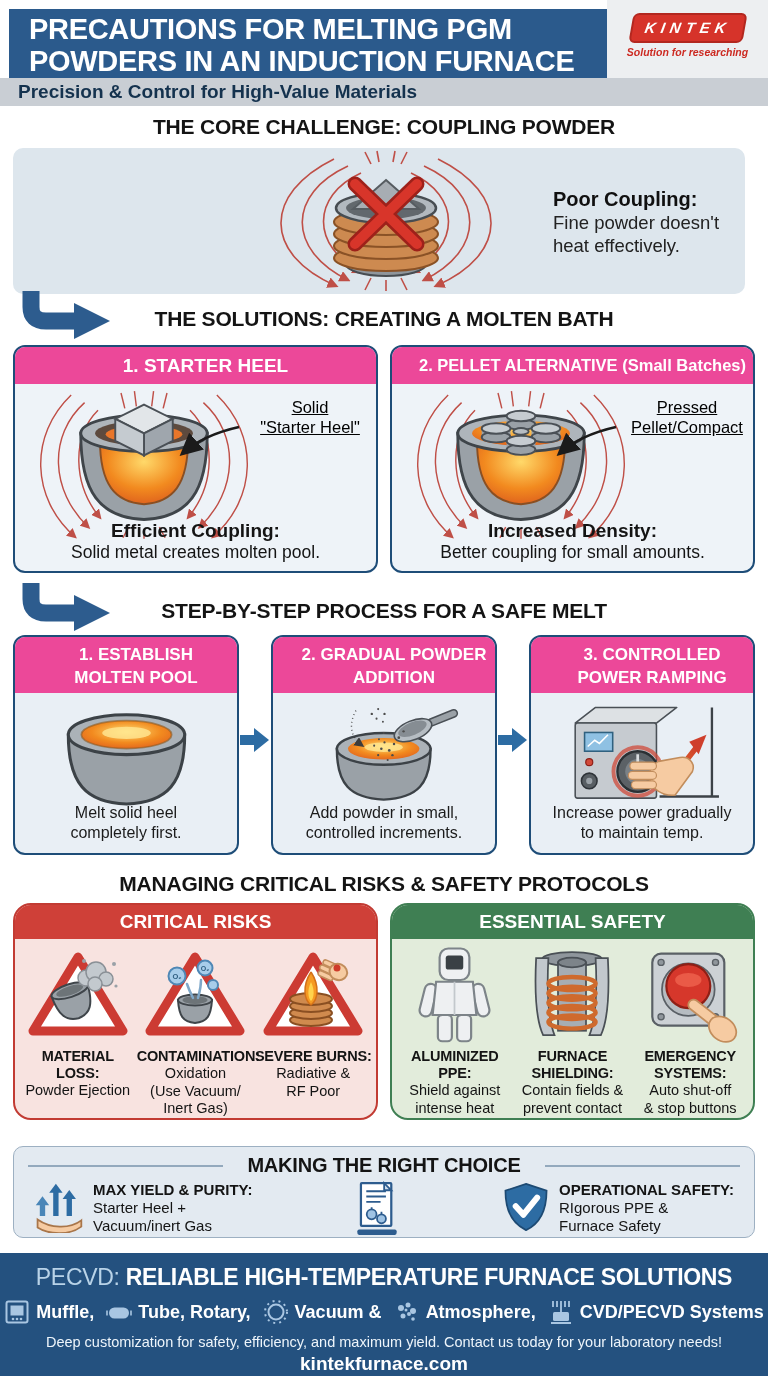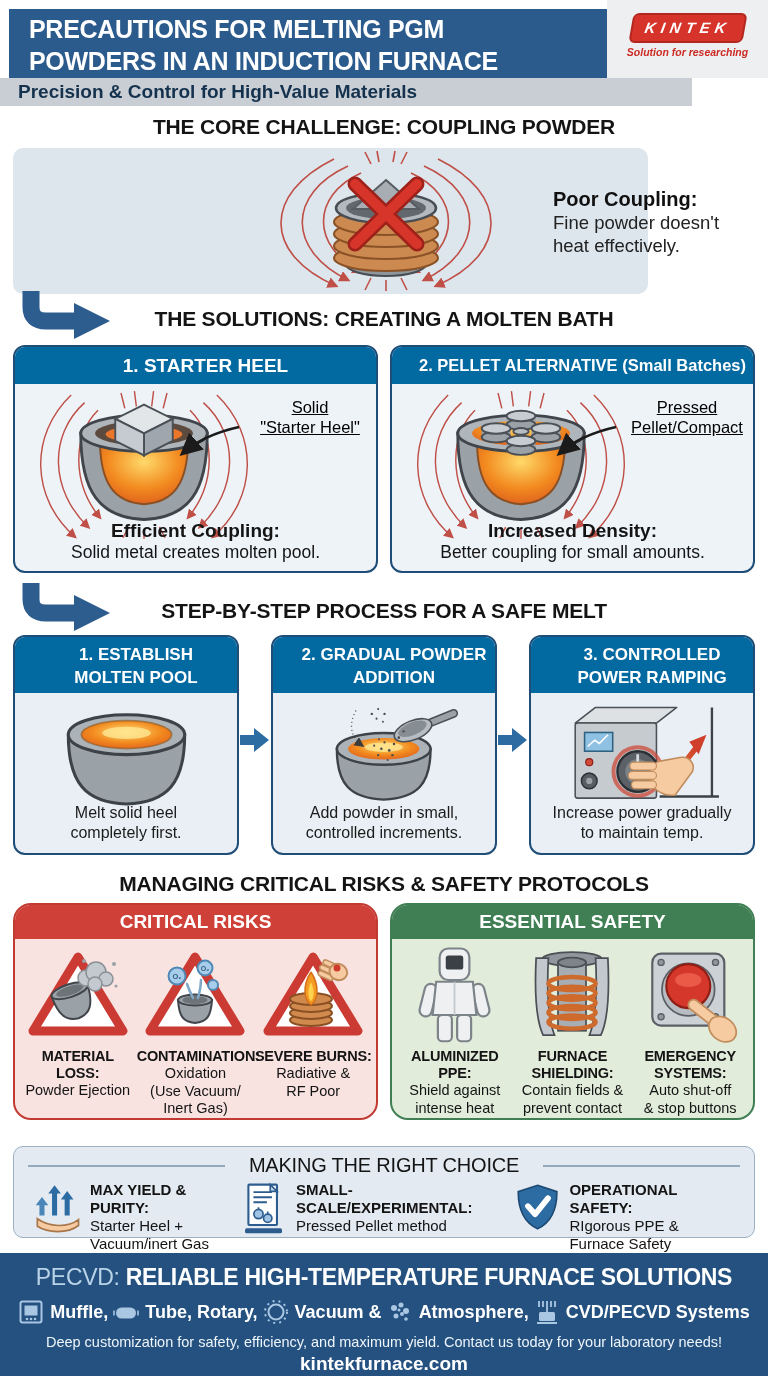--- a/index.html
+++ b/index.html
@@ -2,41 +2,41 @@
 <html><head>
 <meta charset="utf-8">
 <style>
   html,body{margin:0;padding:0;background:#fff;}
   .page{position:relative;width:768px;height:1376px;background:#ffffff;overflow:hidden;
         font-family:"Liberation Sans","DejaVu Sans",sans-serif;color:#141414;}
   .abs{position:absolute;}
 
   
   .header-bar{left:9px;top:9px;width:598px;height:69px;background:#2b5a8c;color:#fff;}
-  .header-title{padding:4px 0 4px 20px;font-size:25px;font-weight:bold;line-height:32px;letter-spacing:-0.3px;}
+  .header-title{padding:4px 0 4px 20px;font-size:29px;font-weight:bold;line-height:32px;letter-spacing:-0.3px;}
   .logo-box{left:607px;top:0;width:161px;height:78px;background:#edeff1;text-align:center;}
   .logo-badge{display:inline-block;margin-top:13px;background:#d6332a;border:2px solid #b3271f;
               border-radius:6px;padding:4px 12px;transform:skewX(-10deg);}
   .logo-text{display:inline-block;color:#fff;font-weight:bold;font-style:italic;font-size:15px;letter-spacing:5px;}
   .logo-tagline{margin-top:3px;color:#cc2a22;font-weight:bold;font-style:italic;font-size:10.5px;}
-  .subtitle-bar{left:0;top:78px;width:692px;height:28px;background:#c9ced4;box-sizing:border-box;
+  .subtitle-bar{left:0;top:78px;width:768px;height:28px;background:#c9ced4;box-sizing:border-box;
                 color:#14324e;font-weight:bold;font-size:19px;line-height:28px;padding-left:18px;}
 
   .sec-heading{width:768px;text-align:center;font-size:21px;font-weight:800;color:#141414;letter-spacing:-0.2px;}
 
   
-  .challenge-panel{left:13px;top:148px;width:635px;height:146px;background:#dde6ed;border-radius:10px;}
+  .challenge-panel{left:13px;top:148px;width:732px;height:146px;background:#dde6ed;border-radius:10px;}
   .callout{left:540px;top:40px;width:208px;}
   .callout-title{font-size:20px;font-weight:bold;color:#101010;}
   .callout-line{font-size:18.5px;line-height:23px;color:#222;}
 
   
   .sol-card{top:345px;width:365px;height:228px;border:2px solid #1e4d78;border-radius:12px;
             background:#eef3f8;box-sizing:border-box;overflow:hidden;}
-  .card-header{background:#0369a1;color:#fff;text-align:center;font-weight:bold;padding-left:20px;}
+  .card-header{background:#ec4899;color:#fff;text-align:center;font-weight:bold;padding-left:20px;}
   .sol-header{height:37px;line-height:37px;font-size:19px;}
   .sol-header.small{font-size:16.5px;}
   .sol-label{text-align:center;font-size:16.5px;line-height:20px;color:#000000;text-decoration:underline;}
   .sol-caption{left:0;right:0;bottom:8px;text-align:center;}
   .sol-caption .t{font-size:19px;font-weight:bold;}
   .sol-caption .s{font-size:17.5px;}
 
   
   .step-card{top:635px;width:226px;height:220px;border:2px solid #1e4d78;border-radius:12px;
              background:#e9eff5;box-sizing:border-box;overflow:hidden;}
@@ -55,32 +55,32 @@
   .rs-item{width:33.3%;text-align:center;}
   .rs-icon{height:102px;display:flex;align-items:center;justify-content:center;}
   .rs-title{font-weight:bold;font-size:14.5px;line-height:17px;margin-top:3px;letter-spacing:-0.2px;}
   .rs-line{font-size:14.5px;line-height:17.5px;}
 
   
   .choice-panel{left:13px;top:1146px;width:742px;height:92px;background:#e3eaf1;
                 border:1.5px solid #9db0c2;border-radius:10px;box-sizing:border-box;}
   .choice-titlebar{display:flex;align-items:center;margin:7px 14px 3px;}
   .choice-rule{flex:1;height:2px;background:#93a9bd;}
-  .choice-heading{margin:0 24px;font-size:20px;font-weight:400;letter-spacing:-0.2px;}
+  .choice-heading{margin:0 24px;font-size:20px;font-weight:700;letter-spacing:-0.2px;}
   .choice-items{display:flex;justify-content:space-between;padding:1px 20px 0;}
   .choice-item{display:flex;align-items:flex-start;gap:9px;}
   .choice-text .t{font-weight:bold;font-size:15px;line-height:18px;}
   .choice-text .l{font-size:15px;line-height:18px;}
 
   
   .footer{left:0;top:1253px;width:768px;height:123px;background:#24517f;color:#fff;text-align:center;}
   .footer-title{margin-top:11px;font-size:23px;letter-spacing:-0.3px;}
   .footer-title .pre{color:#b9d3e8;font-weight:normal;}
   .footer-title .main{color:#ffffff;font-weight:bold;}
-  .footer-products{display:flex;justify-content:center;align-items:center;gap:5px;margin-top:8px;
+  .footer-products{display:flex;justify-content:center;align-items:center;gap:12px;margin-top:8px;
                    font-weight:bold;font-size:18px;}
   .prod{display:flex;align-items:center;gap:6px;}
   .footer-tagline{margin-top:9px;font-size:14.5px;color:#eef5fb;}
   .footer-site{margin-top:3px;font-size:19px;font-weight:bold;}
 </style>
 </head>
 <body>
 
 <div class="page">
 
@@ -587,24 +587,20 @@
       <div class="choice-item">
         <svg width="50" height="56" viewBox="0 0 56 62">
           <rect x="10" y="2" width="34" height="48" rx="1" fill="#ffffff" stroke="#2d5c8e" stroke-width="2.5"></rect>
           <polygon points="36,2 44,10 36,10" fill="#cfdeed" stroke="#2d5c8e" stroke-width="2"></polygon>
           <path d="M16,11 H38 M16,17 H38 M16,23 H32" stroke="#2d5c8e" stroke-width="2.2"></path>
           <path d="M22,29 V33 M33,34 V38" stroke="#2d5c8e" stroke-width="2"></path>
           <circle cx="22" cy="37" r="5.5" fill="#9fc3e4" stroke="#2d5c8e" stroke-width="2"></circle>
           <circle cx="33" cy="42" r="5" fill="#9fc3e4" stroke="#2d5c8e" stroke-width="2"></circle>
           <rect x="6" y="54" width="44" height="6" rx="2" fill="#2d5c8e"></rect>
         </svg>
-        <div class="choice-text">
-          <div class="t">SMALL-SCALE/EXPERIMENTAL:</div>
-          <div class="l">Pressed Pellet method</div>
-        </div>
       </div>
       <div class="choice-item">
         <svg width="48" height="52" viewBox="0 0 56 60">
           <path d="M28,3 L52,11 C52,34 45,49 28,57 C11,49 4,34 4,11 Z" fill="#2d6ca3" stroke="#1d4a73" stroke-width="2"></path>
           <polyline points="16,29 25,39 41,19" stroke="#ffffff" stroke-width="7" fill="none" stroke-linecap="round" stroke-linejoin="round"></polyline>
         </svg>
         <div class="choice-text">
           <div class="t">OPERATIONAL SAFETY:</div>
           <div class="l">RIgorous PPE &amp;</div>
           <div class="l">Furnace Safety</div>

